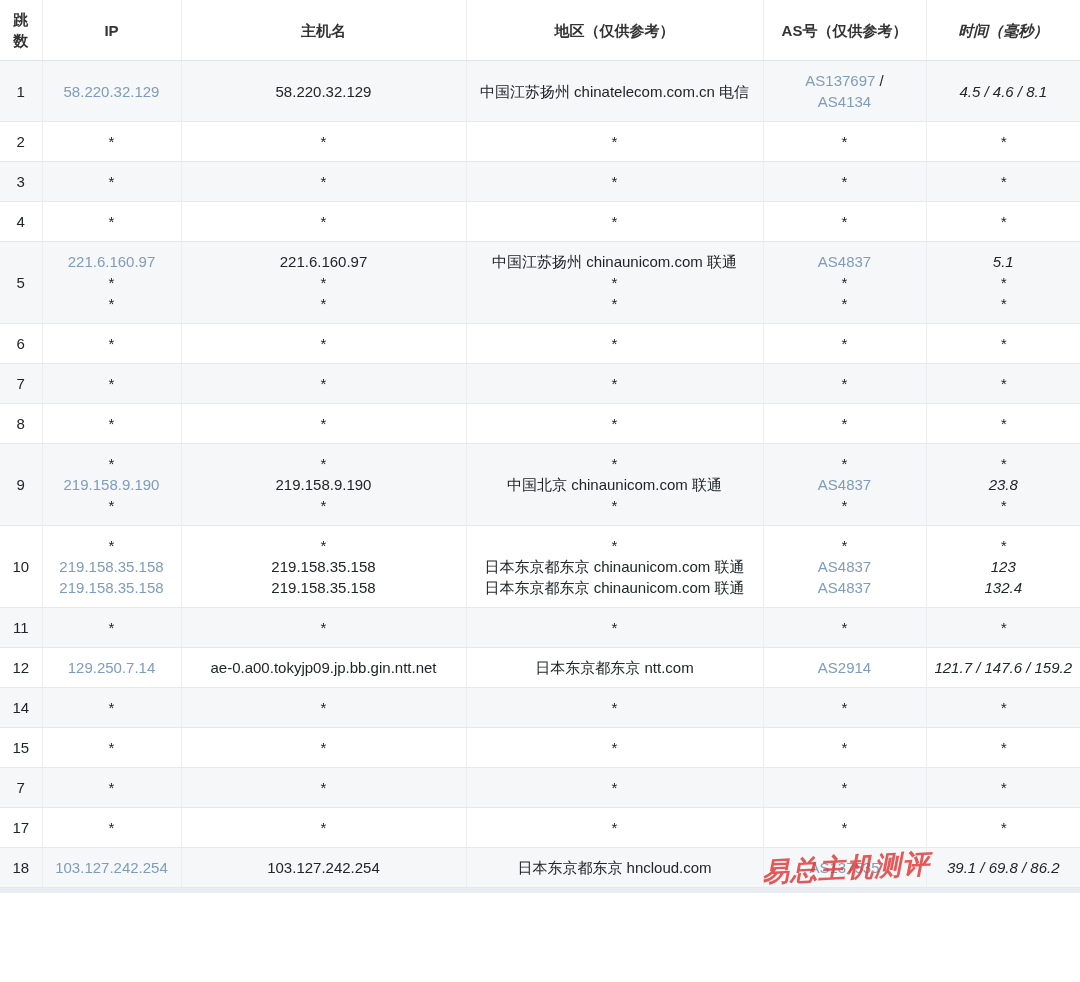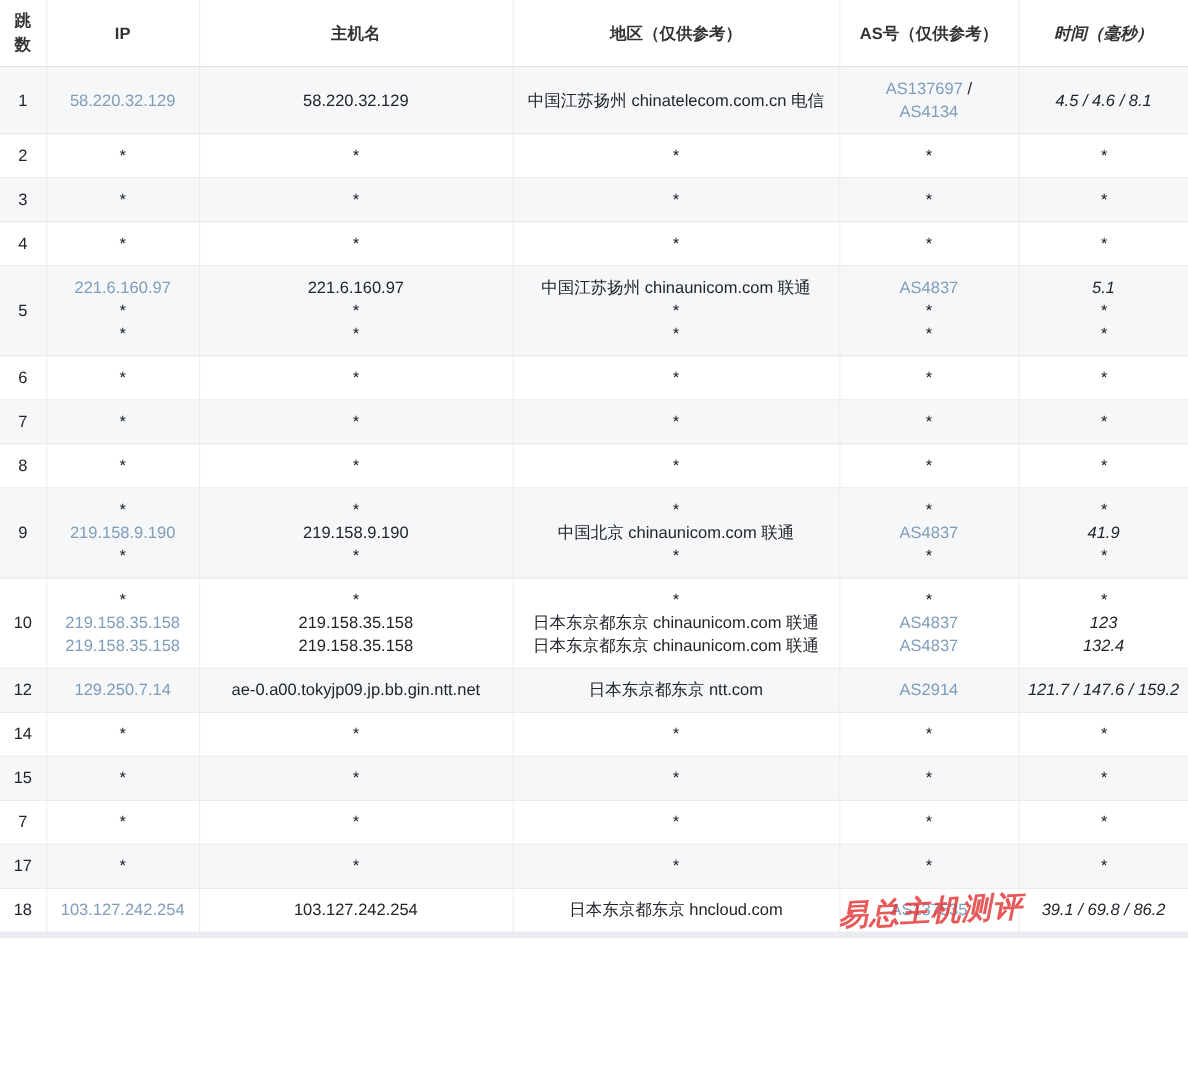--- a/index.html
+++ b/index.html
@@ -260,21 +260,21 @@
             <div class="line">中国北京 chinaunicom.com 联通</div>
             <div class="line">*</div>
           </td>
           <td class="col-asn">
             <div class="line">*</div>
             <div class="line"><span class="link">AS4837</span></div>
             <div class="line">*</div>
           </td>
           <td class="col-time">
             <div class="line">*</div>
-            <div class="line">41.9</div>
+            <div class="line">23.8</div>
             <div class="line">*</div>
           </td>
         </tr>
         <tr>
           <td class="col-hop">10</td>
           <td class="col-ip">
             <div class="line">*</div>
             <div class="line"><span class="link">219.158.35.158</span></div>
             <div class="line"><span class="link">219.158.35.158</span></div>
           </td>
@@ -290,20 +290,38 @@
           </td>
           <td class="col-asn">
             <div class="line">*</div>
             <div class="line"><span class="link">AS4837</span></div>
             <div class="line"><span class="link">AS4837</span></div>
           </td>
           <td class="col-time">
             <div class="line">*</div>
             <div class="line">123</div>
             <div class="line">132.4</div>
+          </td>
+        </tr>
+        <tr>
+          <td class="col-hop">11</td>
+          <td class="col-ip">
+            <div class="line">*</div>
+          </td>
+          <td class="col-host">
+            <div class="line">*</div>
+          </td>
+          <td class="col-region">
+            <div class="line">*</div>
+          </td>
+          <td class="col-asn">
+            <div class="line">*</div>
+          </td>
+          <td class="col-time">
+            <div class="line">*</div>
           </td>
         </tr>
         <tr>
           <td class="col-hop">12</td>
           <td class="col-ip">
             <div class="line"><span class="link">129.250.7.14</span></div>
           </td>
           <td class="col-host">
             <div class="line">ae-0.a00.tokyjp09.jp.bb.gin.ntt.net</div>
           </td>

